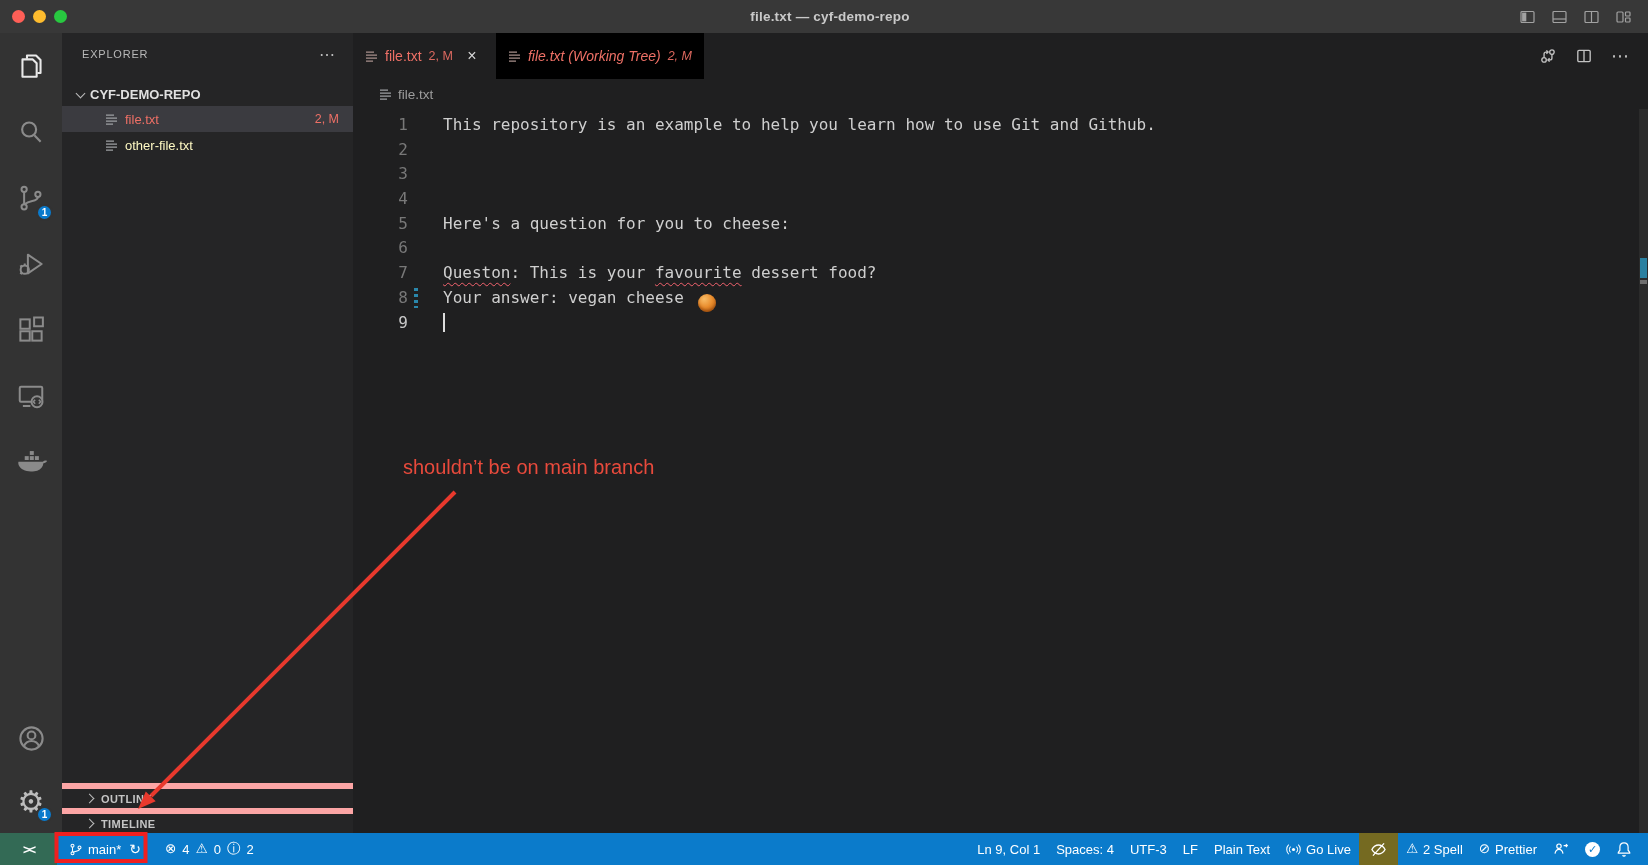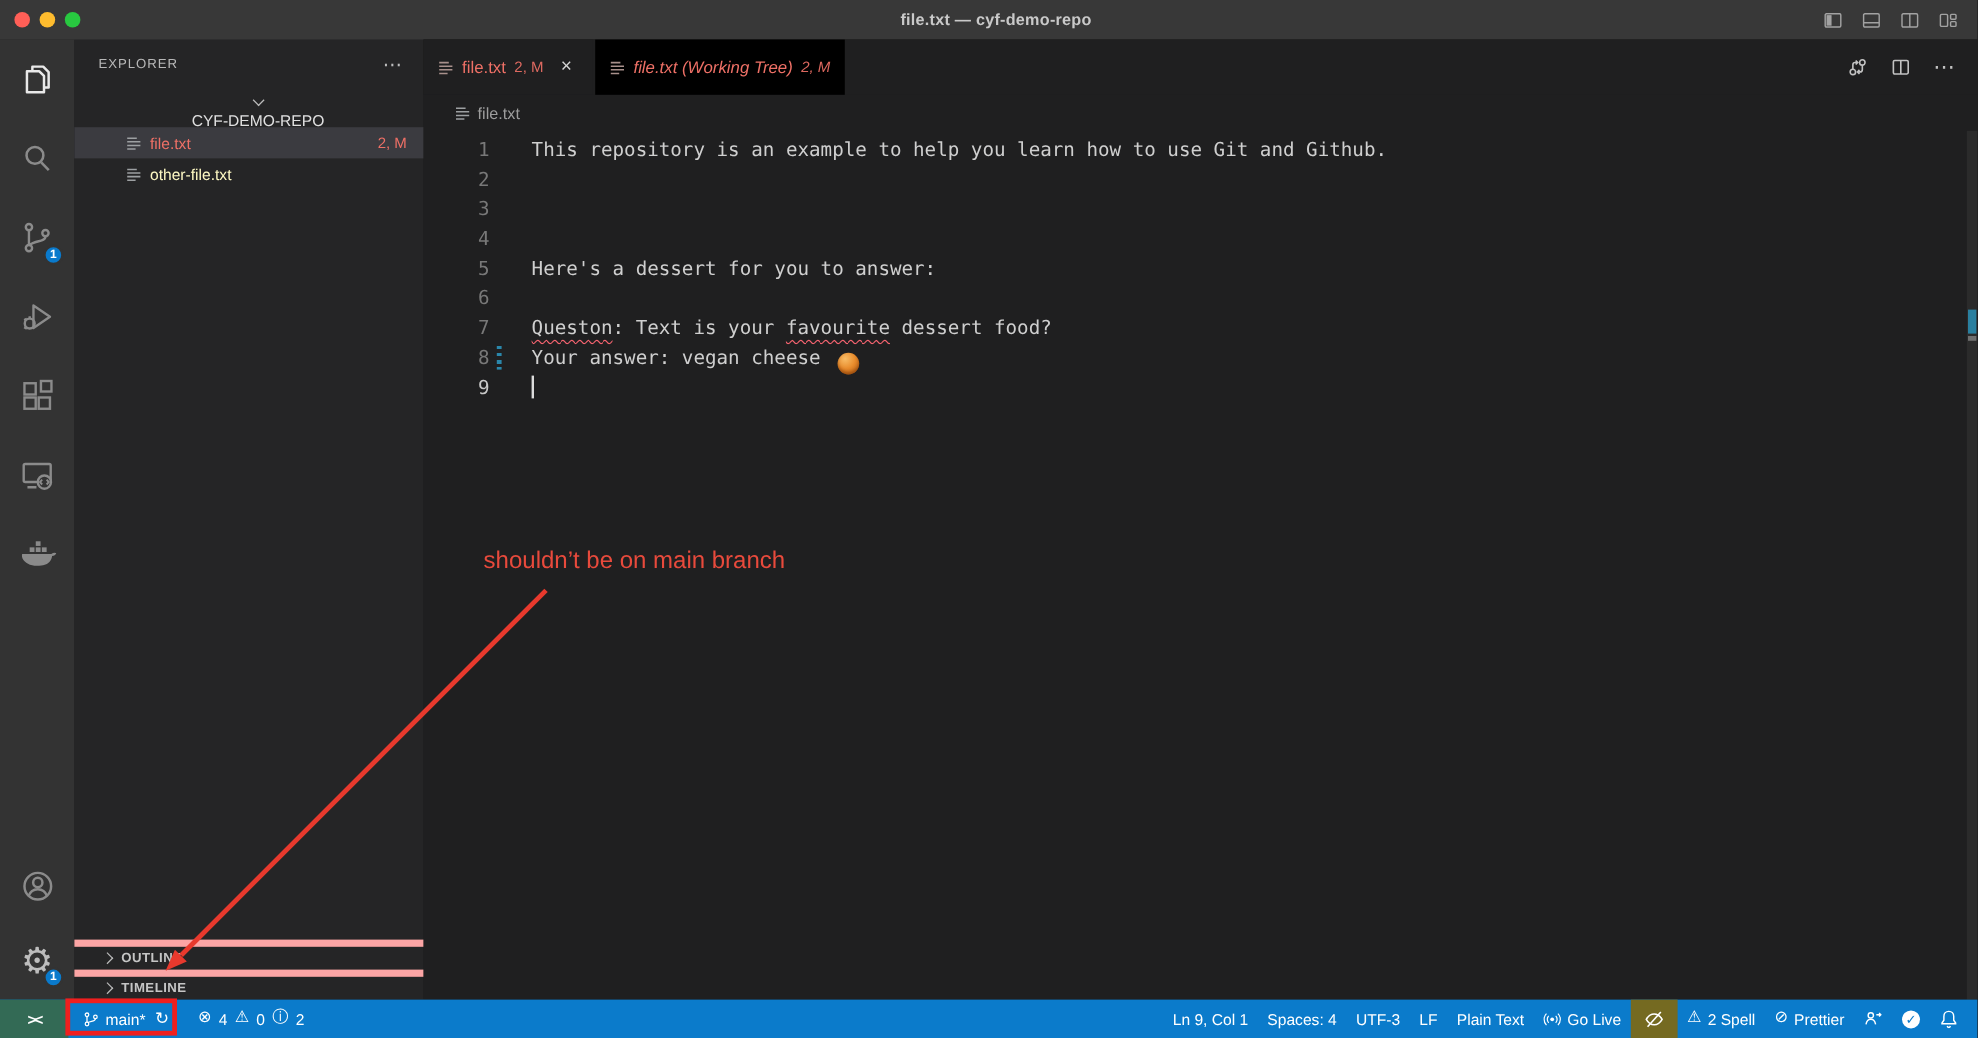--- a/index.html
+++ b/index.html
@@ -24,21 +24,21 @@
   .badge { position:absolute; right:9px; bottom:10px; background:#0a7acc; color:#fff; font-size:10px; font-weight:bold;
            min-width:17px; height:17px; border-radius:50%; display:flex; align-items:center; justify-content:center; border:2px solid #333; }
   .gear-glyph { font-size:30px; line-height:1; font-family:"DejaVu Sans",sans-serif; }
 
   .sidebar { width:291px; background:#252526; flex:none; display:flex; flex-direction:column; color:#cccccc; }
   .sb-header { height:42px; display:flex; align-items:center; padding:0 18px 0 20px; }
   .sb-header .label { font-size:11px; letter-spacing:.8px; color:#b8b8b8; }
   .sb-header .more { margin-left:auto; color:#bdbdbd; font-size:16px; cursor:pointer; }
   .tree { margin-top:8px; }
   .tree-row { height:26px; display:flex; align-items:center; font-size:13px; cursor:pointer; }
-  .folder-row { font-weight:normal; color:#e0e0e0; padding-left:15px; gap:6px; height:23px;flex-direction:column; }
+  .folder-row { font-weight:bold; color:#e0e0e0; padding-left:15px; gap:6px; height:23px; }
   .chev { width:7px; height:7px; border-right:1.4px solid #bdbdbd; border-bottom:1.4px solid #bdbdbd; display:inline-block; flex:none; }
   .chev.down { transform:rotate(45deg); margin-top:-3px; }
   .chev.right { transform:rotate(-45deg); }
   .file-row { padding-left:43px; gap:7px; color:#fef9c3; }
   .file-row.selected { background:#3b3b40; }
   .file-row.modified { color:#ee7066; }
   .file-row .file-badge { margin-left:auto; margin-right:14px; font-size:12.5px; }
   .file-ico { color:#9da0a2; display:inline-flex; flex:none; }
   .sidebar-bottom { margin-top:auto; }
   .section-row { height:25px; display:flex; align-items:center; gap:8px; padding-left:24px; border-top:6px solid #fca5a5;
@@ -307,23 +307,23 @@
             <path d="M1 2.2h8M1 5.2h11M1 8.2h11M1 11.2h7"></path>
           </svg>
         </span>
       <span>file.txt</span>
     </div>
     <div class="code" id="code">
         <div class="code-line"><span class="ln">1</span><span class="gutter-mark"></span><span><span>This repository is an example to help you learn how to use Git and Github.</span></span></div>
         <div class="code-line"><span class="ln">2</span><span class="gutter-mark"></span><span></span></div>
         <div class="code-line"><span class="ln">3</span><span class="gutter-mark"></span></div>
         <div class="code-line"><span class="ln">4</span><span class="gutter-mark"></span><span></span></div>
-        <div class="code-line"><span class="ln">5</span><span class="gutter-mark"></span><span><span>Here's a dessert for you to answer:</span></span></div>
+        <div class="code-line"><span class="ln">5</span><span class="gutter-mark"></span><span><span>Here's a question for you to cheese:</span></span></div>
         <div class="code-line"><span class="ln">6</span><span class="gutter-mark"></span><span></span></div>
-        <div class="code-line"><span class="ln">7</span><span class="gutter-mark"></span><span><span class="squiggle">Queston</span><span>: Text is your </span><span class="squiggle">favourite</span><span> dessert food?</span></span></div>
+        <div class="code-line"><span class="ln">7</span><span class="gutter-mark"></span><span><span class="squiggle">Queston</span><span>: This is your </span><span class="squiggle">favourite</span><span> dessert food?</span></span></div>
         <div class="code-line"><span class="ln">8</span><span class="gutter-mark modified"></span><span><span>Your answer: vegan cheese </span><span class="emoji">🥧</span></span></div>
         <div class="code-line"><span class="ln active">9</span><span class="gutter-mark"></span><span><span class="cursor"></span></span></div>
       </div>
     <div class="overview-ruler">
       <div class="ovr-mark-modified"></div>
       <div class="ovr-mark-dim"></div>
     </div>
   </div>
 </div>
 

